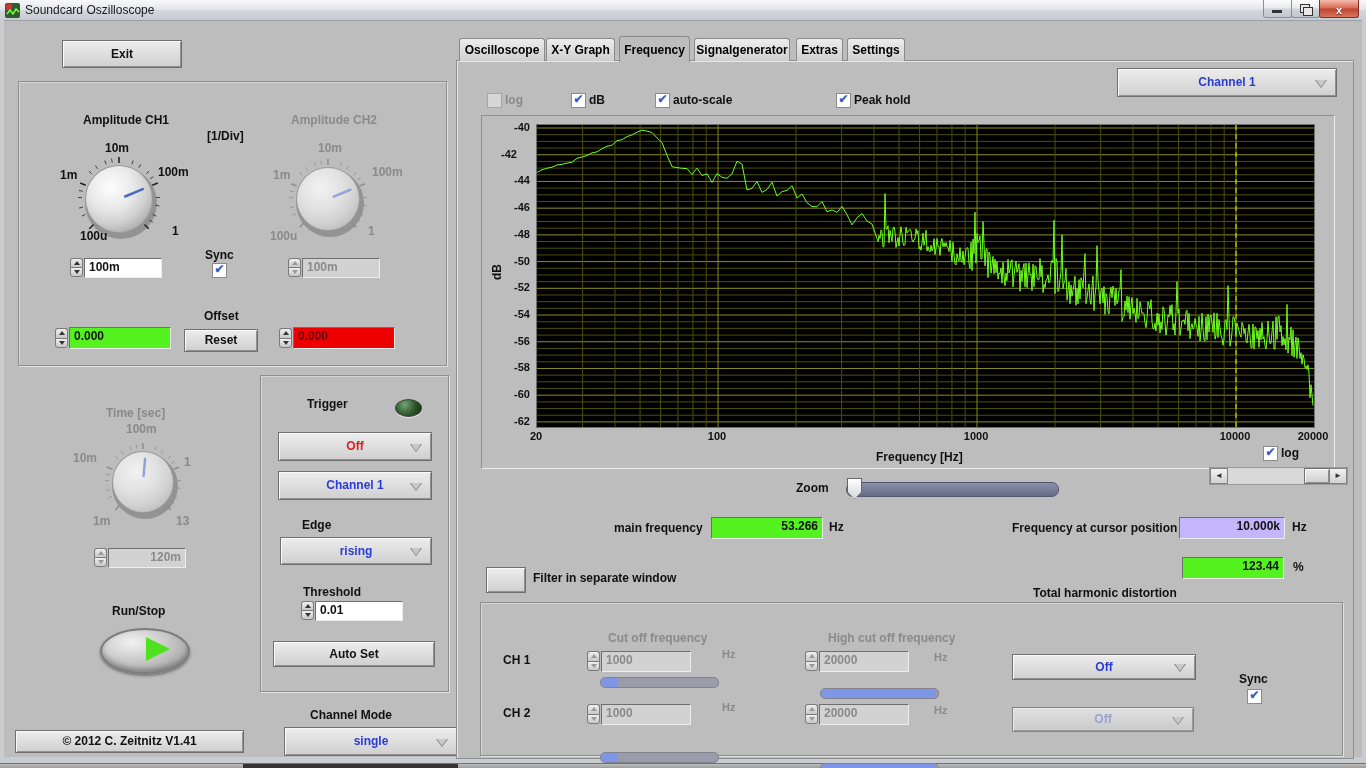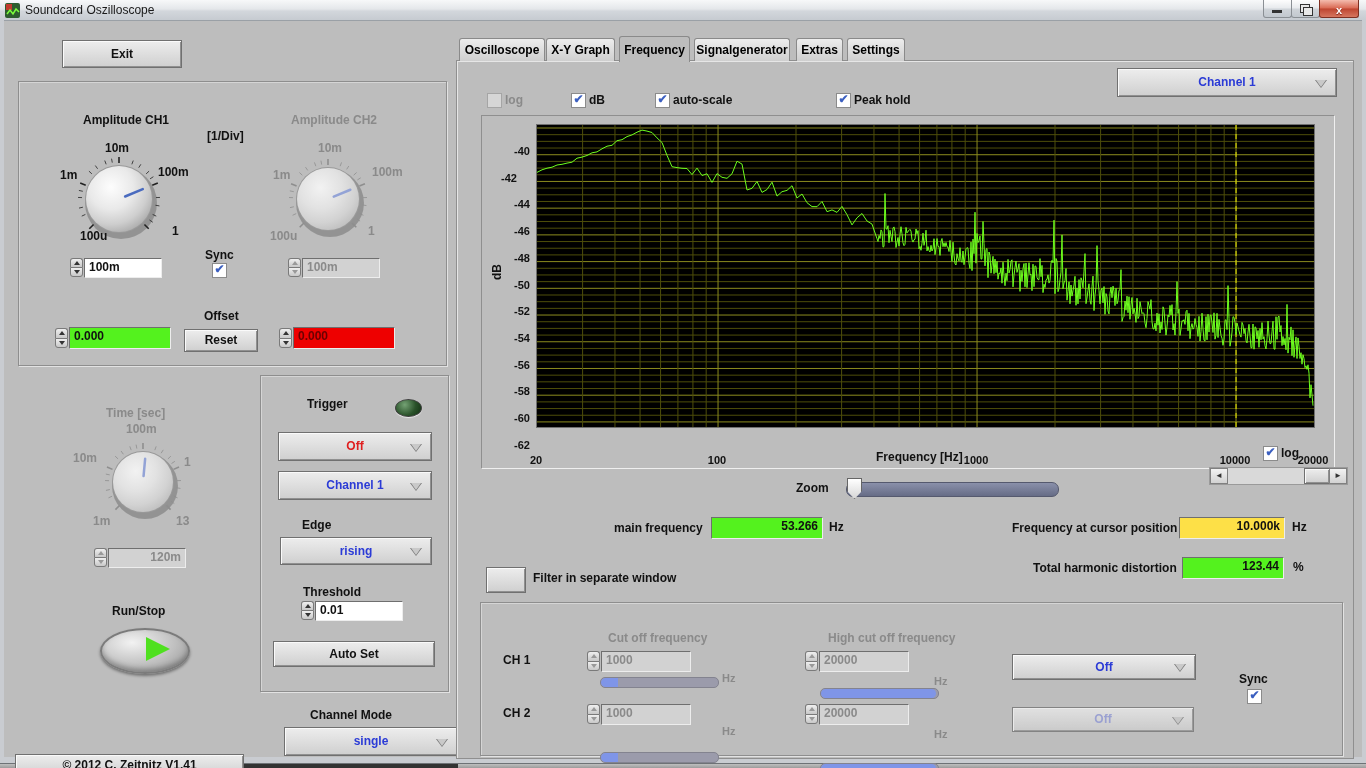--- a/index.html
+++ b/index.html
@@ -1,21 +1,21 @@
 <!DOCTYPE html>
 <html><head>
 <meta charset="utf-8">
 <style>
   html,body{margin:0;padding:0;}
   body{width:1366px;height:768px;position:relative;overflow:hidden;
        font-family:"Liberation Sans",sans-serif;background:#BDBDBD;}
   .abs{position:absolute;}
   .lbl{font-weight:bold;font-size:12px;color:#111;white-space:nowrap;}
   .dis{color:#8a8a8a;}
-  .small{font-size:11px;margin-top:24px;}
+  .small{font-size:11px;}
   
   .titlebar{left:0;top:0;width:1366px;height:20px;
     background:linear-gradient(#F7F8F9,#E4E7EA 45%,#D3D7DC 55%,#C6CBD1);
     border-bottom:1px solid #9AA0A6;}
   .title-text{left:25px;top:3px;font-size:12px;color:#1a1a1a;}
   .winbtn{top:0;height:17px;border:1px solid #8A8F94;border-top:none;border-radius:0 0 3px 3px;
     background:linear-gradient(#FDFDFD,#E7EAED 48%,#CFD4D9 52%,#C2C8CE);text-align:center;}
   .winbtn.close{background:linear-gradient(#F4BCAE,#D96A54 48%,#BE4530 52%,#D6765F);border-color:#7E3022;}
   .frame{background:#C9CCD1;}
   
@@ -451,24 +451,24 @@
 <span class="abs lbl" style="left:796px;top:481px">Zoom</span>
 <div class="abs slider-track" style="left:846px;top:482px;width:211px;height:13px"></div>
 <div class="abs" style="left:847px;top:478px;width:13px;height:19px;background:linear-gradient(#FFFFFF,#D8D8D8);border:1px solid #666;
      clip-path:polygon(0 0,100% 0,100% 62%,50% 100%,0 62%)"></div>
 
 <span class="abs lbl" style="left:614px;top:521px">main frequency</span>
 <div class="abs sunken field" style="left:711px;top:517px;width:102px;height:18px;background:#54F21E;text-align:right">53.266</div>
 <span class="abs lbl" style="left:829px;top:520px">Hz</span>
 
 <span class="abs lbl" style="left:1012px;top:521px">Frequency at cursor position</span>
-<div class="abs sunken field" style="left:1179px;top:517px;width:96px;height:18px;background:#fde047;text-align:right">10.000k</div>
+<div class="abs sunken field" style="left:1179px;top:517px;width:96px;height:18px;background:#c4b5fd;text-align:right">10.000k</div>
 <span class="abs lbl" style="left:1292px;top:520px">Hz</span>
 
-<span class="abs lbl" style="left:1033px;top:561px">Total harmonic distortion</span>
+<span class="abs lbl" style="left:1033px;top:586px">Total harmonic distortion</span>
 <div class="abs sunken field" style="left:1182px;top:557px;width:92px;height:18px;background:#54F21E;text-align:right">123.44</div>
 <span class="abs lbl" style="left:1293px;top:560px">%</span>
 
 <div class="abs raised" style="left:486px;top:567px;width:38px;height:24px"></div>
 <span class="abs lbl" style="left:533px;top:571px">Filter in separate window</span>
 
 <div class="abs grp" style="left:480px;top:602px;width:861px;height:152px"></div>
 <span class="abs lbl dis" style="left:608px;top:631px">Cut off frequency</span>
 <span class="abs lbl dis" style="left:828px;top:631px">High cut off frequency</span>
 <span class="abs lbl" style="left:503px;top:653px">CH 1</span>

